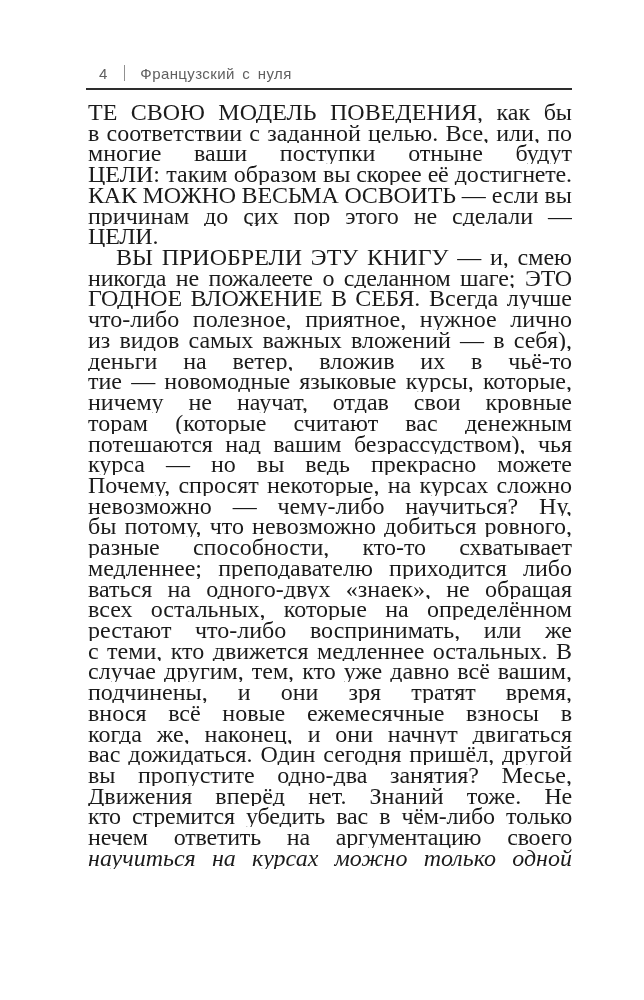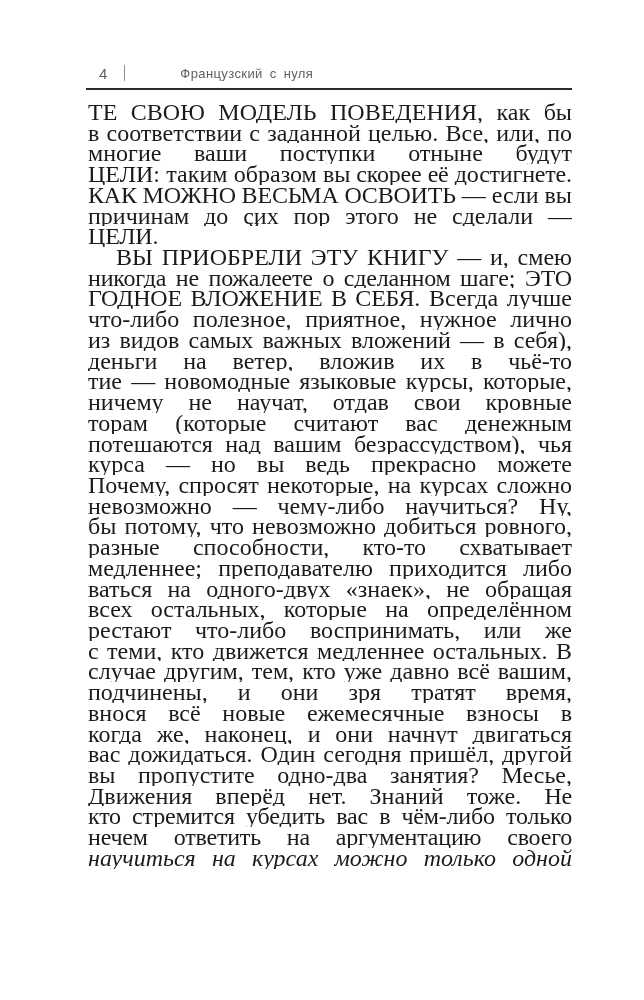--- a/index.html
+++ b/index.html
@@ -35,24 +35,23 @@
     margin-left: 11px;
   }
   .vbar {
     width: 1px;
     height: 16px;
     background: var(--divider);
     margin-left: 17px;
     margin-right: 15px;
   }
   .booktitle {
-    font-size: 13px;
+    font-size: 15px;
     letter-spacing: 0.4px;
     word-spacing: 3px;
-    margin-left: 40px;
   }
   .rule {
     position: absolute;
     left: 86px;
     top: 88px;
     width: 486px;
     height: 2px;
     background: var(--rule);
   }
   .body-text {

